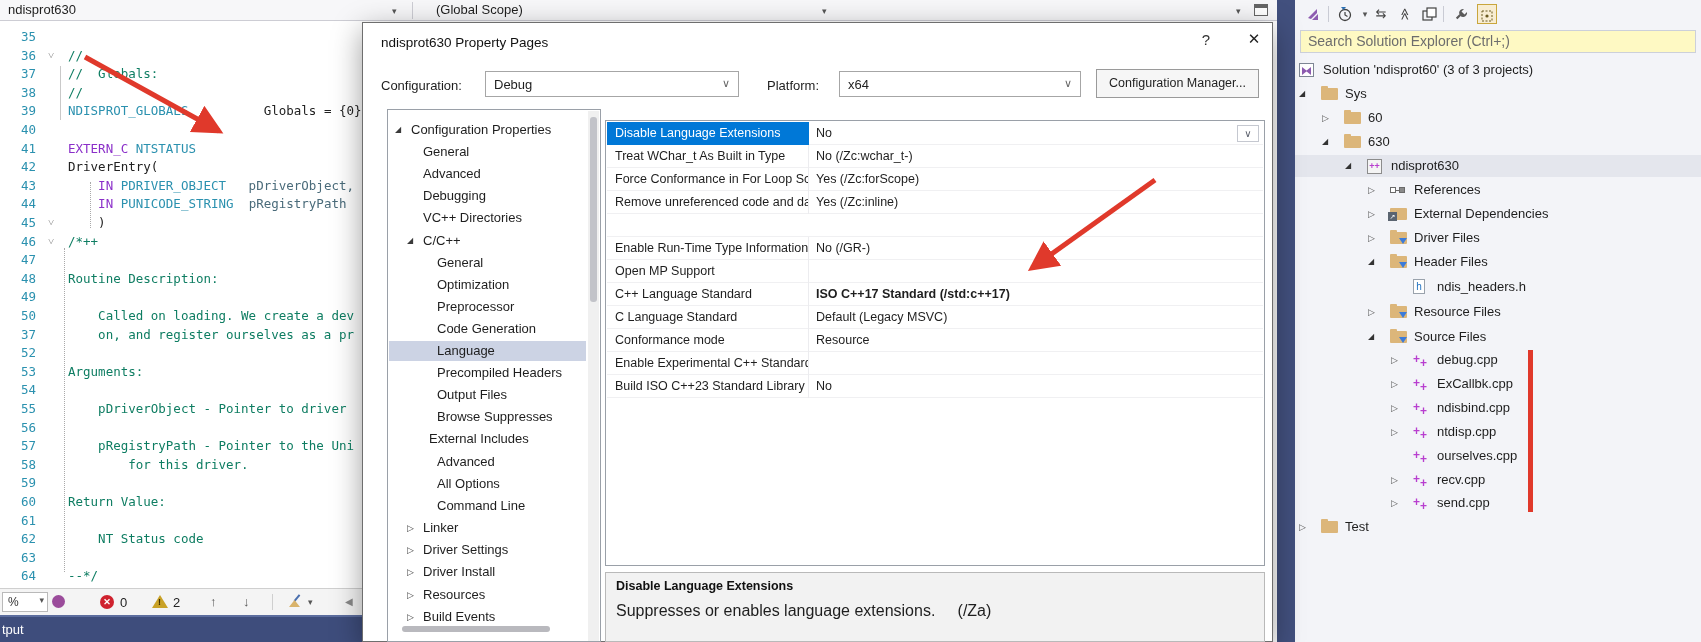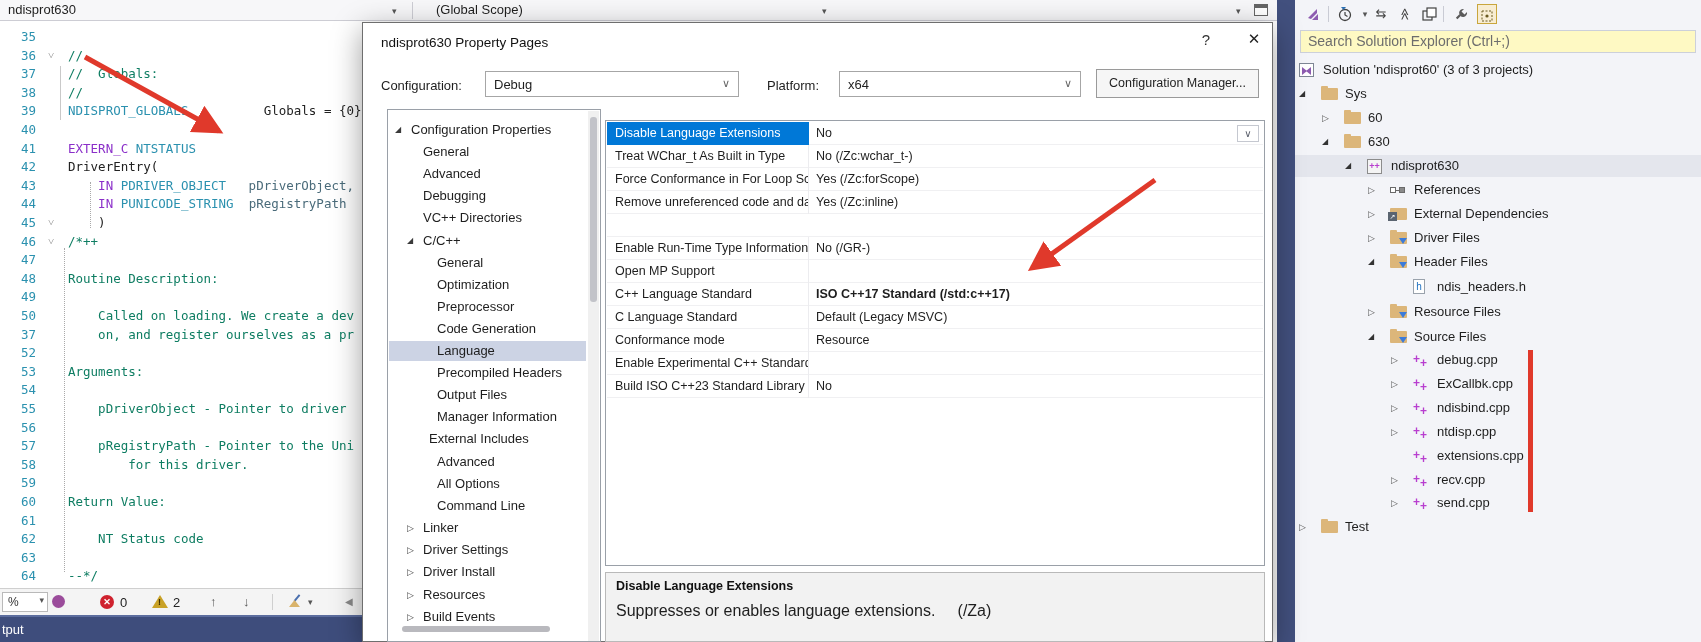--- a/index.html
+++ b/index.html
@@ -250,21 +250,21 @@
     <div class="dtree-item sel" style="top:231px">
         <span class="dtree-label" style="left:48px">Language</span>
       </div>
     <div class="dtree-item" style="top:253px">
         <span class="dtree-label" style="left:48px">Precompiled Headers</span>
       </div>
     <div class="dtree-item" style="top:275px">
         <span class="dtree-label" style="left:48px">Output Files</span>
       </div>
     <div class="dtree-item" style="top:297px">
-        <span class="dtree-label" style="left:48px">Manager Information</span>
+        <span class="dtree-label" style="left:48px">Browse Suppresses</span>
       </div>
     <div class="dtree-item" style="top:319px">
         <span class="dtree-label" style="left:40px">External Includes</span>
       </div>
     <div class="dtree-item" style="top:342px">
         <span class="dtree-label" style="left:48px">Advanced</span>
       </div>
     <div class="dtree-item" style="top:364px">
         <span class="dtree-label" style="left:48px">All Options</span>
       </div>
@@ -485,21 +485,21 @@
         <i>+</i>
         <b>+</b>
       </span>
     <span class="se-label" style="left:142px">ntdisp.cpp</span>
   </div>
   <div class="se-item" style="top:445px">
     <span class="ic-cpp" style="left:118px">
         <i>+</i>
         <b>+</b>
       </span>
-    <span class="se-label" style="left:142px">extensions.cpp</span>
+    <span class="se-label" style="left:142px">ourselves.cpp</span>
   </div>
   <div class="se-item" style="top:469px">
     <span class="se-arrow" style="left:96px">▷</span>
     <span class="ic-cpp" style="left:118px">
         <i>+</i>
         <b>+</b>
       </span>
     <span class="se-label" style="left:142px">recv.cpp</span>
   </div>
   <div class="se-item" style="top:492px">

